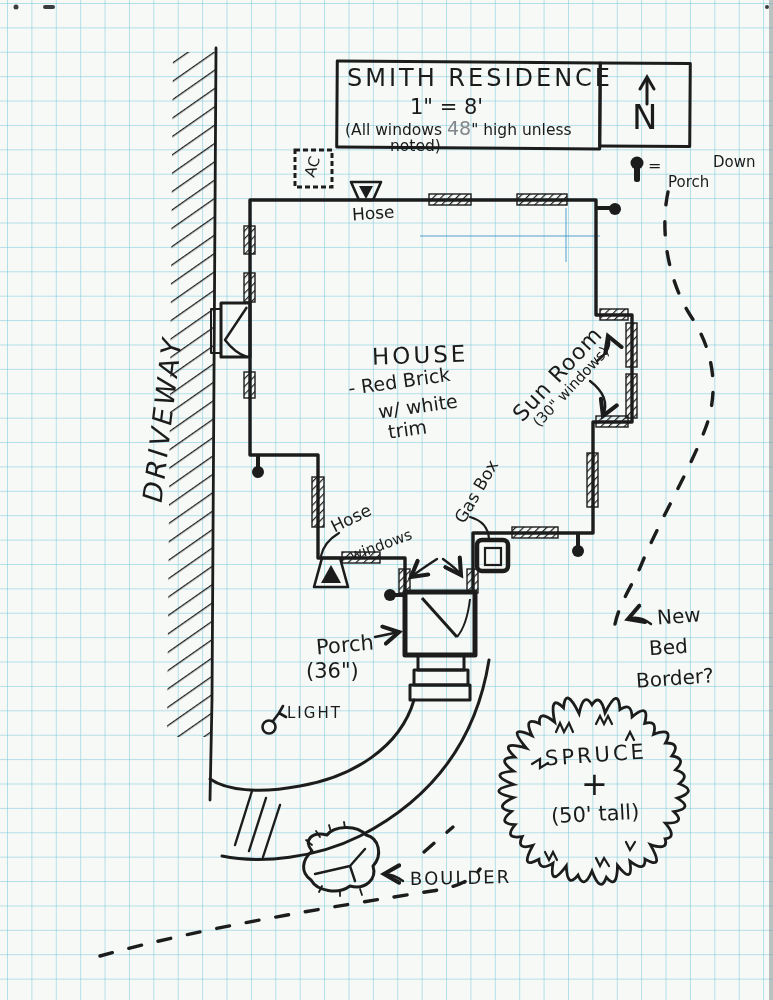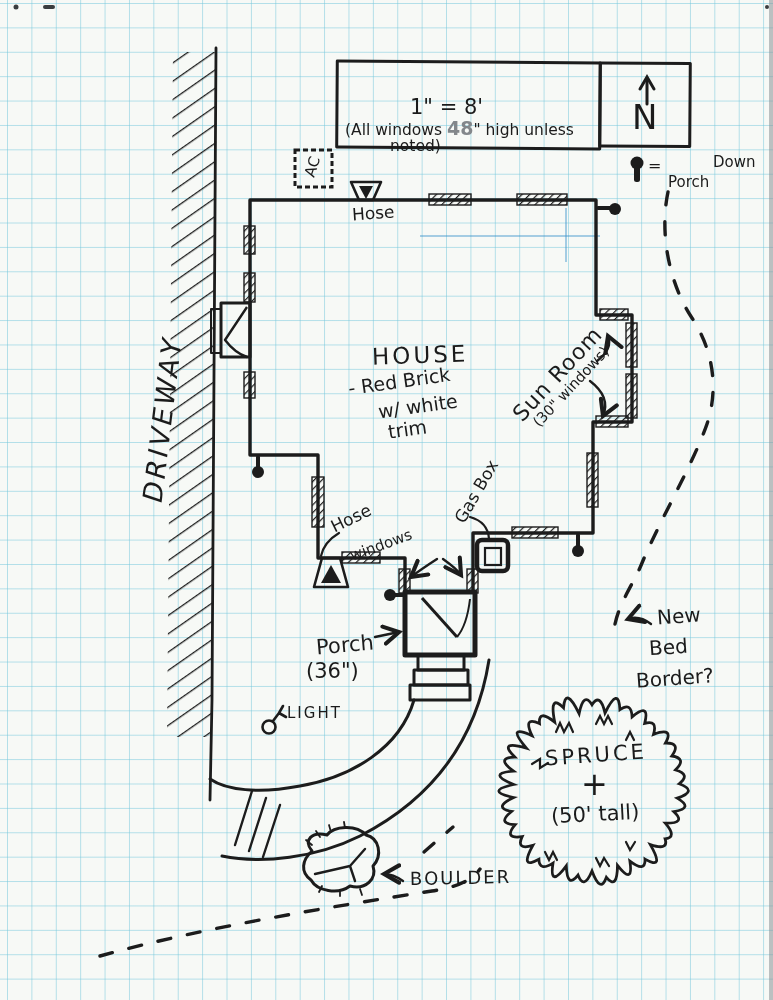--- a/index.html
+++ b/index.html
@@ -8,21 +8,21 @@
     background-color:#f7f9f6;
     background-image:
       linear-gradient(to right, rgba(122,201,221,.55) 1px, transparent 1px),
       linear-gradient(to bottom, rgba(122,201,221,.55) 1px, transparent 1px);
     background-size:24.4px 24.4px;
     background-position:7px 3px;
     font-family:"DejaVu Sans", sans-serif;
   }
   svg{position:absolute;left:0;top:0;}
   .lbl{position:absolute;color:#1b1b1b;white-space:nowrap;line-height:1.05;}
-  .gray48{color:#83878b;font-weight:bold;font-size:19px;}
+  .gray48{color:#83878b;font-weight:normal;font-size:19px;}
 </style>
 </head>
 <body>
 
 <div id="stage">
 
   <svg width="773" height="1000" viewBox="0 0 773 1000">
     <defs>
       <pattern id="winHatch" width="5.5" height="5.5" patternUnits="userSpaceOnUse" patternTransform="rotate(45)">
         <line x1="0" y1="0" x2="0" y2="5.5" stroke="#1c1c1c" stroke-width="2.4"></line>
@@ -176,20 +176,21 @@
       <path d="M 315,874 L 350,866 M 350,866 L 365,849 M 350,866 L 355,881" stroke-width="2.4"></path>
       <path d="M 312,845 l -6,-5 M 320,837 l -4,-6 M 331,832 l -2,-7 M 345,828 l -1,-6 M 360,889 l 2,6 M 340,890 l 0,6 M 322,886 l -3,6" stroke-width="1.8"></path>
     </g>
 
     <g fill="none" stroke="#1c1c1c" stroke-width="2.6" stroke-linecap="round">
       <circle cx="269" cy="727" r="6.5"></circle>
       <path d="M 273,721 L 279,713 M 279,713 L 286,717 M 279,713 L 283,706"></path>
     </g>
   </svg>
 
+  <div class="lbl" style="left:347px;top:66px;font-size:24px;letter-spacing:3px;">SMITH RESIDENCE</div>
   <div class="lbl" style="left:410px;top:96px;font-size:21px;">1" = 8'</div>
   <div class="lbl" style="left:345px;top:119px;font-size:15.5px;">
     <span>(All  windows </span><span class="gray48">48</span><span>" high unless</span>
   </div>
   <div class="lbl" style="left:390px;top:138px;font-size:15.5px;">noted)</div>
 
   <div class="lbl" style="left:632px;top:100px;font-size:34px;">N</div>
 
   <div class="lbl" style="left:648px;top:158px;font-size:16px;">=</div>
   <div class="lbl" style="left:665px;top:155px;font-size:15px;padding-left:48px;">Down</div>

